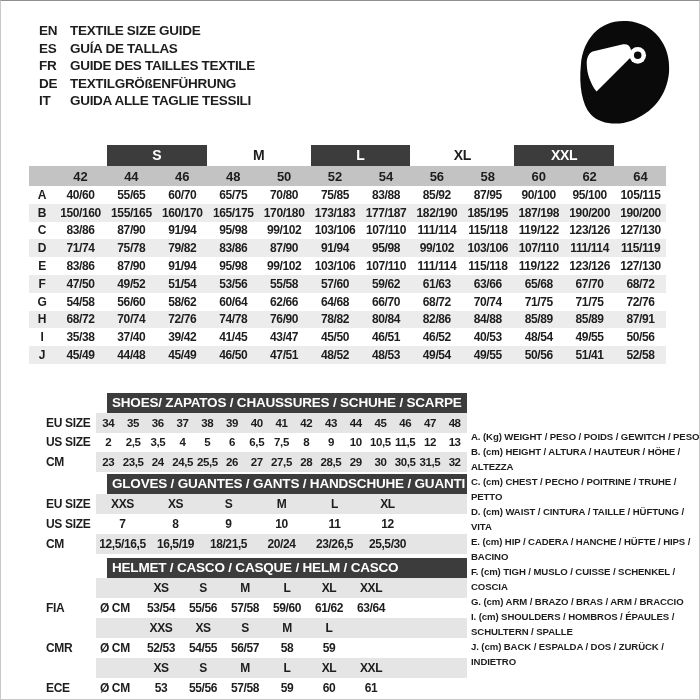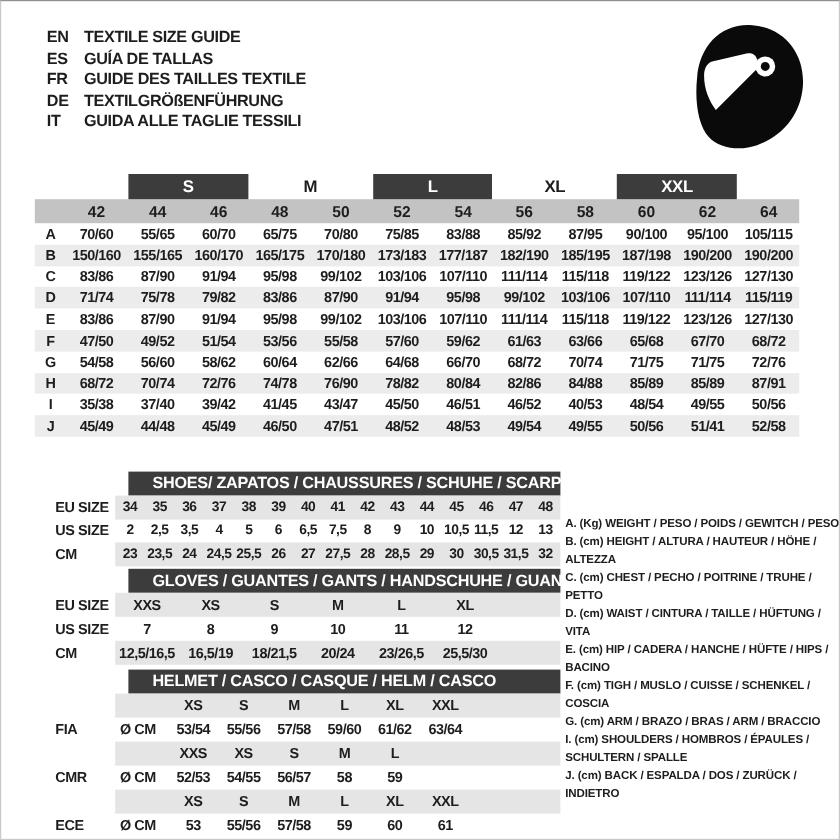--- a/index.html
+++ b/index.html
@@ -20,21 +20,21 @@
   .mt-groups{height:21px;font-size:14px;}
   .grp{text-align:center;font-weight:700;line-height:21px;letter-spacing:-0.3px;}
   .grp.boxed{background:#3c3c3c;color:#fff;margin:0 1px;}
   .mt-band{height:20px;background:#c3c3c3;font-size:13px;font-weight:700;}
   .mt-data{height:17.8px;font-size:12px;font-weight:700;letter-spacing:-0.4px;}
   .mt-data.striped{background:#ececec;}
   .cell{text-align:center;white-space:nowrap;}
   
   .section{position:absolute;left:45px;width:421px;}
   .sec-title{margin-left:61px;height:20px;line-height:20px;background:#3c3c3c;color:#fff;
-             font-weight:700;font-size:13.5px;padding-left:20px;letter-spacing:-0.2px;white-space:nowrap;}
+             font-weight:700;font-size:13.5px;padding-left:5px;letter-spacing:-0.2px;white-space:nowrap;}
   .sec-row{display:flex;align-items:stretch;}
   .sec-lbl{width:50px;font-size:12px;font-weight:700;display:flex;align-items:center;letter-spacing:-0.3px;}
   .sec-content{flex:1;display:grid;align-items:center;font-size:12px;font-weight:700;letter-spacing:-0.4px;}
   .sec-content.banded{background:#e5e5e5;}
   .shoes-sec{top:392px;}  .shoes-sec .sec-row{height:19.5px;}
   .shoes-grid{grid-template-columns:repeat(15,1fr);font-size:11.5px;}
   .gloves-sec{top:473px;} .gloves-sec .sec-row{height:20px;}
   .gloves-grid{grid-template-columns:repeat(6,53px);}
   .helmet-sec{top:557px;} .helmet-sec .sec-row{height:20px;}
   .helmet-grid{grid-template-columns:44px repeat(6,42px);}
@@ -98,21 +98,21 @@
         <span class="cell">52</span>
         <span class="cell">54</span>
         <span class="cell">56</span>
         <span class="cell">58</span>
         <span class="cell">60</span>
         <span class="cell">62</span>
         <span class="cell">64</span>
       </div>
       <div class="mt-row mt-data">
         <span class="cell">A</span>
-        <span class="cell">70/60</span>
+        <span class="cell">40/60</span>
         <span class="cell">55/65</span>
         <span class="cell">60/70</span>
         <span class="cell">65/75</span>
         <span class="cell">70/80</span>
         <span class="cell">75/85</span>
         <span class="cell">83/88</span>
         <span class="cell">85/92</span>
         <span class="cell">87/95</span>
         <span class="cell">90/100</span>
         <span class="cell">95/100</span>

